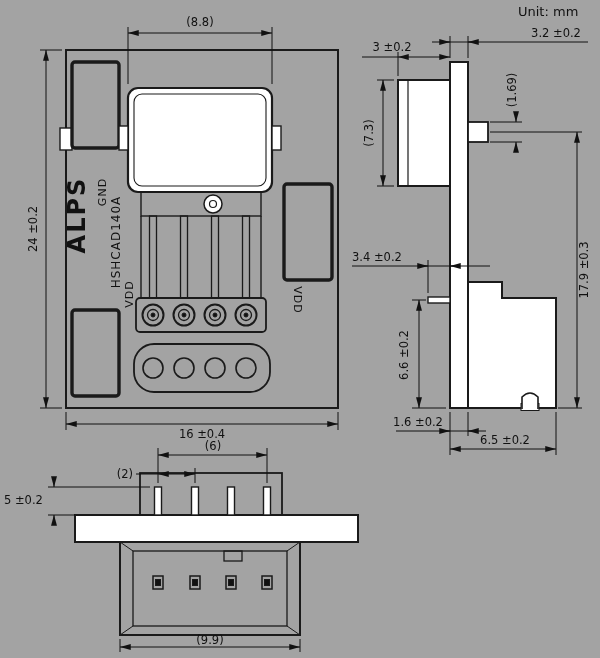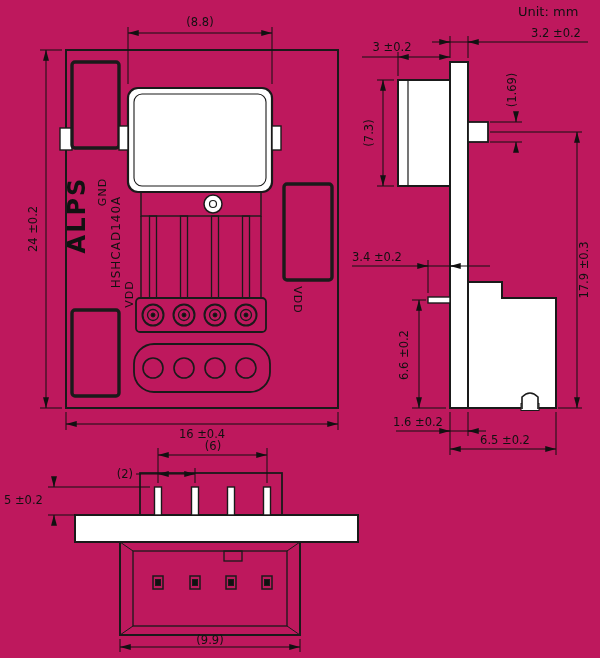--- a/index.html
+++ b/index.html
@@ -1,16 +1,16 @@
 <!DOCTYPE html>
 <html><head>
 <meta charset="utf-8">
 <style>
   html,body{margin:0;padding:0;background:#ffffff;}
-  #stage{position:relative;width:600px;height:658px;background:#be185d;overflow:hidden;}
+  #stage{position:relative;width:600px;height:658px;background:#a3a3a3;overflow:hidden;}
   svg{position:absolute;left:0;top:0;}
   text{font-family:"DejaVu Sans","Liberation Sans",sans-serif;fill:#111;}
   .dim-text{font-size:11.5px;}
   .unit-text{font-size:13px;}
   .lbl-brand{font-size:24px;font-weight:bold;letter-spacing:2px;}
   .lbl-small{font-size:11px;letter-spacing:1px;}
   .lbl-part{font-size:12px;letter-spacing:1px;}
   .dim line, .dim path{stroke:#111;stroke-width:1;fill:none;}
   .part *{stroke:#1a1a1a;}
 </style>

